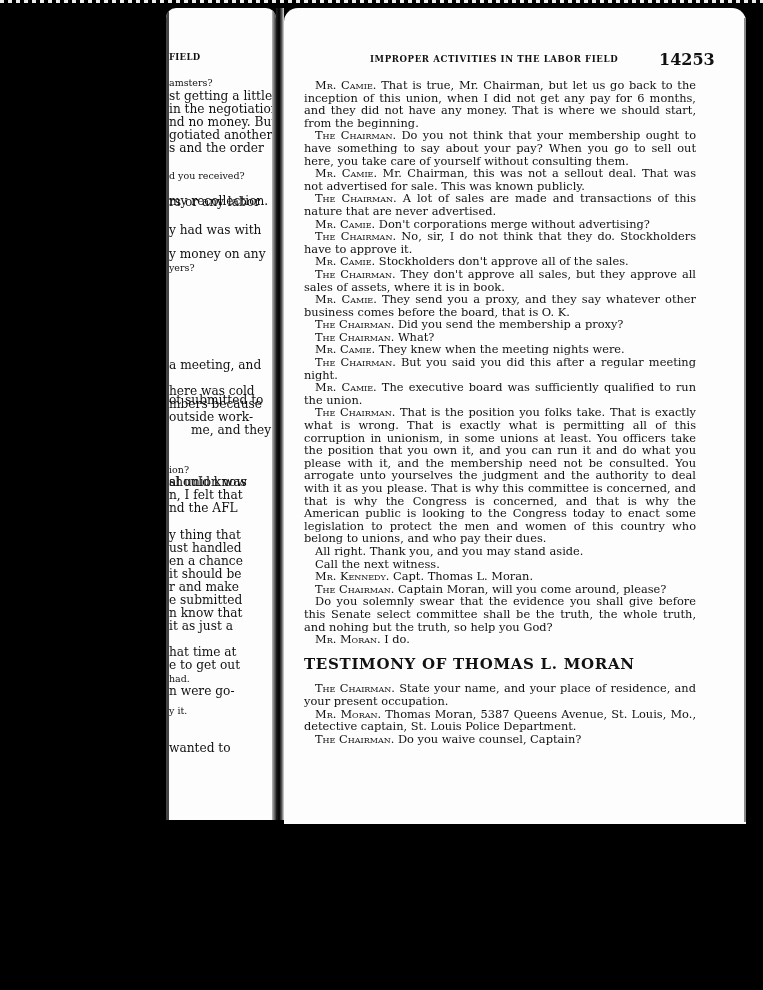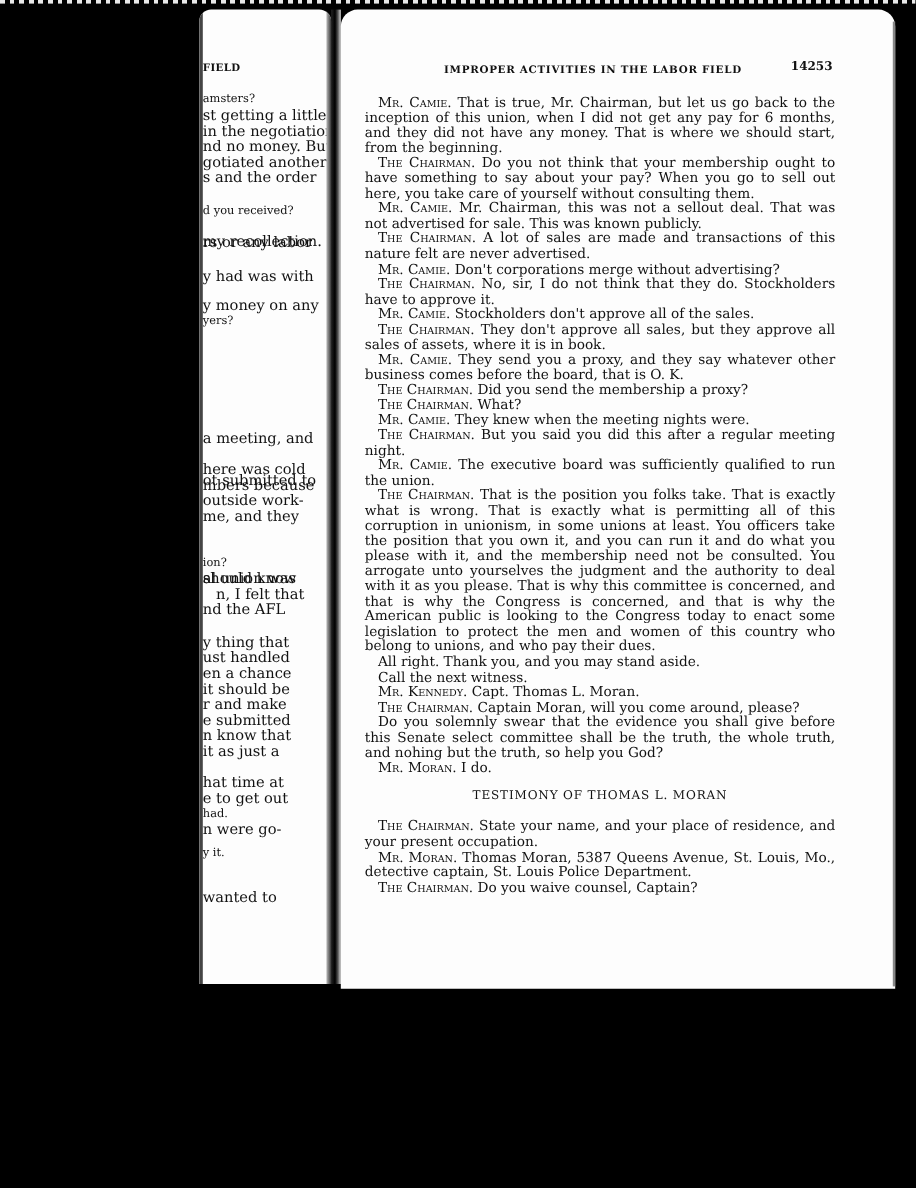--- a/index.html
+++ b/index.html
@@ -51,30 +51,30 @@
   .right-page .edge {
     position: absolute; right: 0; top: 10px; width: 2px; height: 804px;
     background: #888;
   }
   .running-head {
     position: absolute; left: 86px; top: 46px;
     font-size: 8.6px; font-weight: bold; letter-spacing: 0.6px;
   }
   .page-number {
     position: absolute; left: 375px; top: 42px;
-    font-size: 10px; font-weight: bold;
+    font-size: 16px; font-weight: bold;
   }
   .body-text {
     position: absolute; left: 20px; top: 71px; width: 392px;
     font-size: 11.4px; line-height: 12.6px; text-align: justify;
   }
   .para { margin: 0; text-indent: 11px; }
   .speaker { font-variant: small-caps; }
   .section-heading {
-    text-align: center; font-weight: normal; font-size: 10px; letter-spacing: 0.7px;
+    text-align: left; font-weight: bold; font-size: 15px; letter-spacing: 0.7px;
     margin: 12px 0 12px 0;
   }
 </style>
 </head>
 <body>
 
 <div class="top-strip"></div>
 
 <div class="left-page">
   <div class="lmargin"></div>
@@ -90,25 +90,25 @@
       <div class="left-line" style="top: 188px; text-align: center;">rs or any labor</div>
       <div class="left-line" style="top: 187px;">my recollection.</div>
       <div class="left-line" style="top: 216px;">y had was with</div>
       <div class="left-line" style="top: 240px;">y money on any</div>
       <div class="left-line small" style="top: 253px;">yers?</div>
       <div class="left-line" style="top: 338px; margin-top: 48px;">ot submitted to</div>
       <div class="left-line" style="top: 351px;">a meeting, and</div>
       <div class="left-line" style="top: 377px;">here was cold</div>
       <div class="left-line" style="top: 390px;">mbers because</div>
       <div class="left-line" style="top: 403px;">outside work-</div>
-      <div class="left-line" style="top: 416px;">me, and they</div>
+      <div class="left-line" style="top: 416px; margin-left: 22px;">me, and they</div>
       <div class="left-line" style="top: 468px;">should know</div>
       <div class="left-line small" style="top: 455px;">ion?</div>
       <div class="left-line" style="top: 468px;">al union was</div>
-      <div class="left-line" style="top: 481px; padding-left: 11px;">n, I felt that</div>
+      <div class="left-line" style="top: 481px;">n, I felt that</div>
       <div class="left-line" style="top: 494px;">nd the AFL</div>
       <div class="left-line" style="top: 521px;">y thing that</div>
       <div class="left-line" style="top: 534px;">ust handled</div>
       <div class="left-line" style="top: 547px;">en a chance</div>
       <div class="left-line" style="top: 560px;">it should be</div>
       <div class="left-line" style="top: 573px;">r and make</div>
       <div class="left-line" style="top: 586px;">e submitted</div>
       <div class="left-line" style="top: 599px;">n know that</div>
       <div class="left-line" style="top: 612px;">it as just a</div>
       <div class="left-line" style="top: 638px;">hat time at</div>
@@ -124,21 +124,21 @@
 <div class="gutter"></div>
 
 <div class="right-page">
   <div class="running-head">IMPROPER ACTIVITIES IN THE LABOR FIELD</div>
   <div class="page-number">14253</div>
   <div class="body-text">
     <div id="paras-before">
         <p class="para"><span class="speaker">Mr. Camie.</span><span> That is true, Mr. Chairman, but let us go back to the inception of this union, when I did not get any pay for 6 months, and they did not have any money.  That is where we should start, from the beginning.</span></p>
         <p class="para"><span class="speaker">The Chairman.</span><span> Do you not think that your membership ought to have something to say about your pay?  When you go to sell out here, you take care of yourself without consulting them.</span></p>
         <p class="para"><span class="speaker">Mr. Camie.</span><span> Mr. Chairman, this was not a sellout deal.  That was not advertised for sale.  This was known publicly.</span></p>
-        <p class="para"><span class="speaker">The Chairman.</span><span> A lot of sales are made and transactions of this nature felt are never advertised.</span></p>
+        <p class="para"><span class="speaker">The Chairman.</span><span> A lot of sales are made and transactions of this nature that are never advertised.</span></p>
         <p class="para"><span class="speaker">Mr. Camie.</span><span> Don't corporations merge without advertising?</span></p>
         <p class="para"><span class="speaker">The Chairman.</span><span> No, sir, I do not think that they do.  Stockholders have to approve it.</span></p>
         <p class="para"><span class="speaker">Mr. Camie.</span><span> Stockholders don't approve all of the sales.</span></p>
         <p class="para"><span class="speaker">The Chairman.</span><span> They don't approve all sales, but they approve all sales of assets, where it is in book.</span></p>
         <p class="para"><span class="speaker">Mr. Camie.</span><span> They send you a proxy, and they say whatever other business comes before the board, that is O. K.</span></p>
         <p class="para"><span class="speaker">The Chairman.</span><span> Did you send the membership a proxy?</span></p>
         <p class="para"><span class="speaker">The Chairman.</span><span> What?</span></p>
         <p class="para"><span class="speaker">Mr. Camie.</span><span> They knew when the meeting nights were.</span></p>
         <p class="para"><span class="speaker">The Chairman.</span><span> But you said you did this after a regular meeting night.</span></p>
         <p class="para"><span class="speaker">Mr. Camie.</span><span> The executive board was sufficiently qualified to run the union.</span></p>

